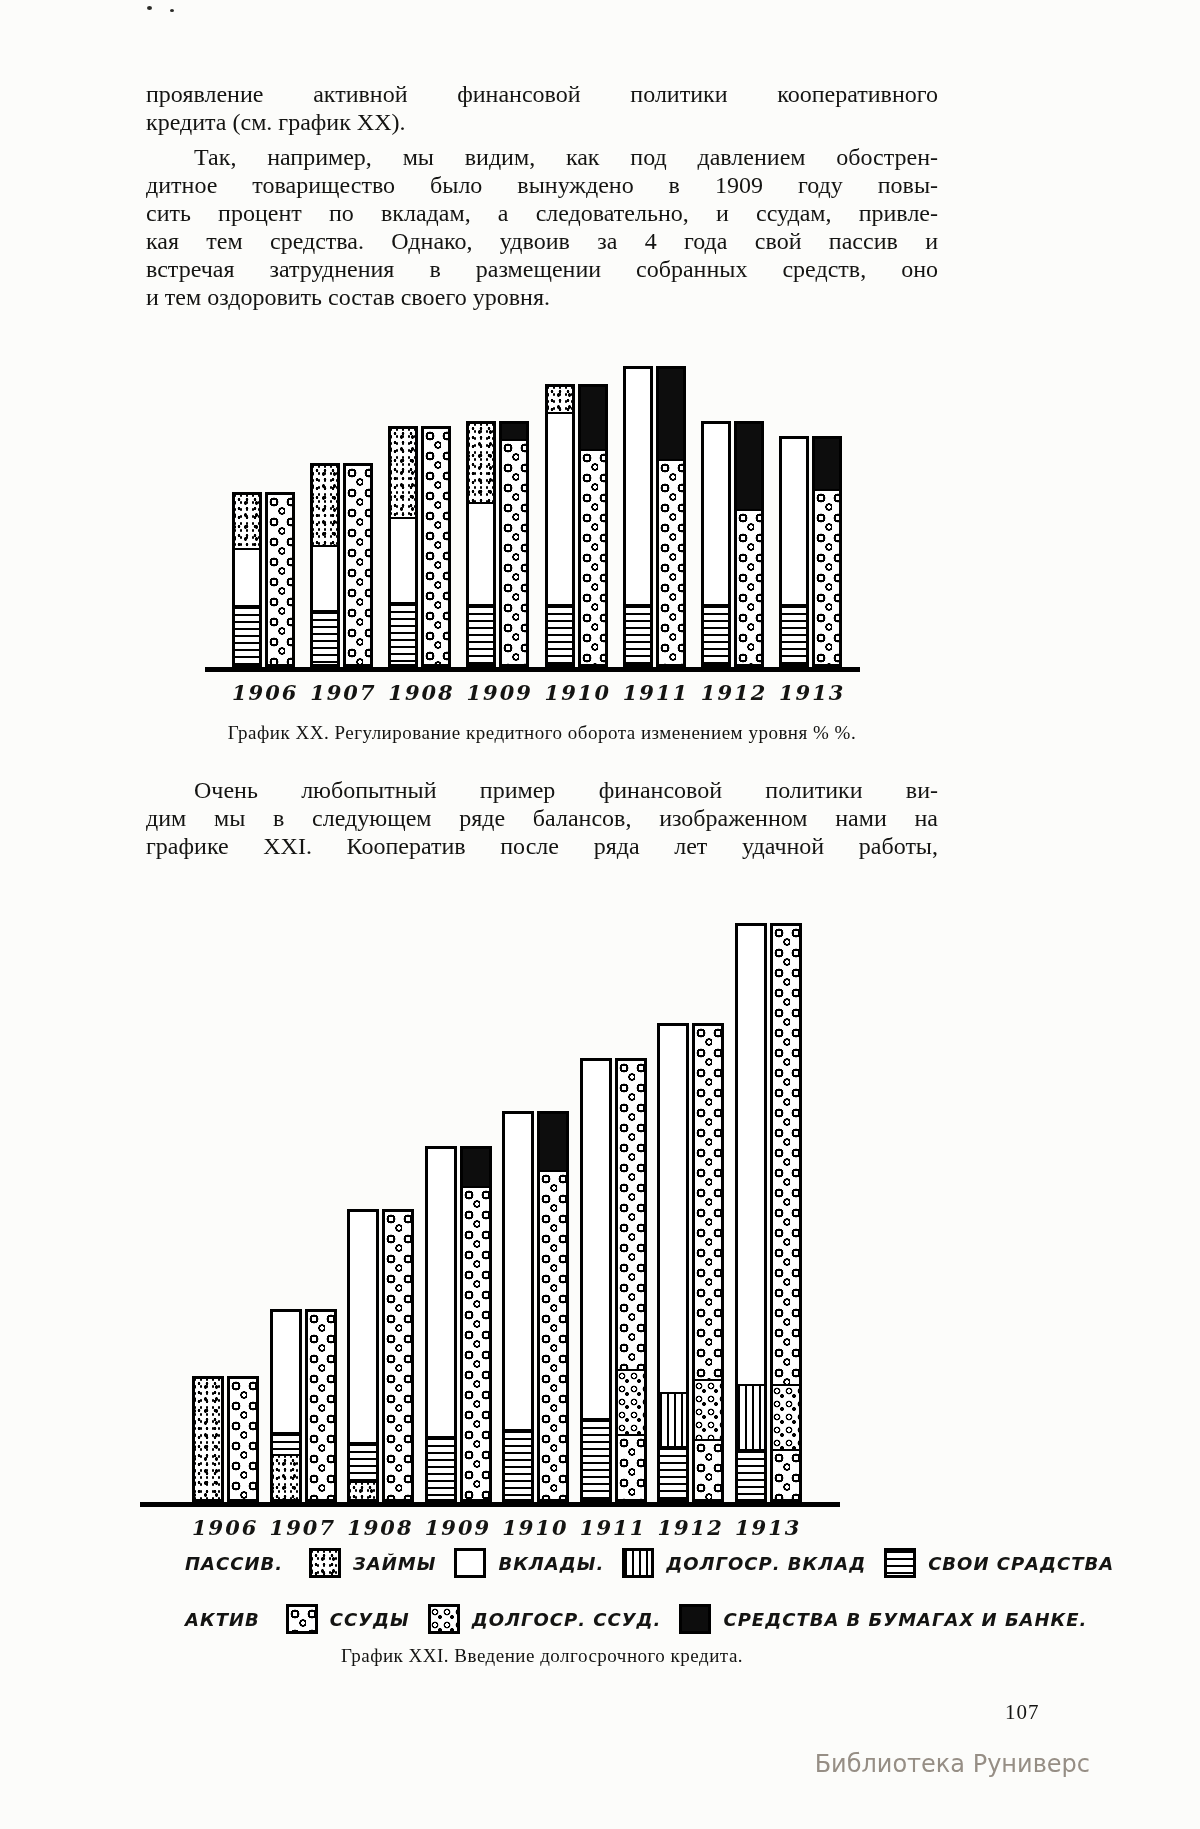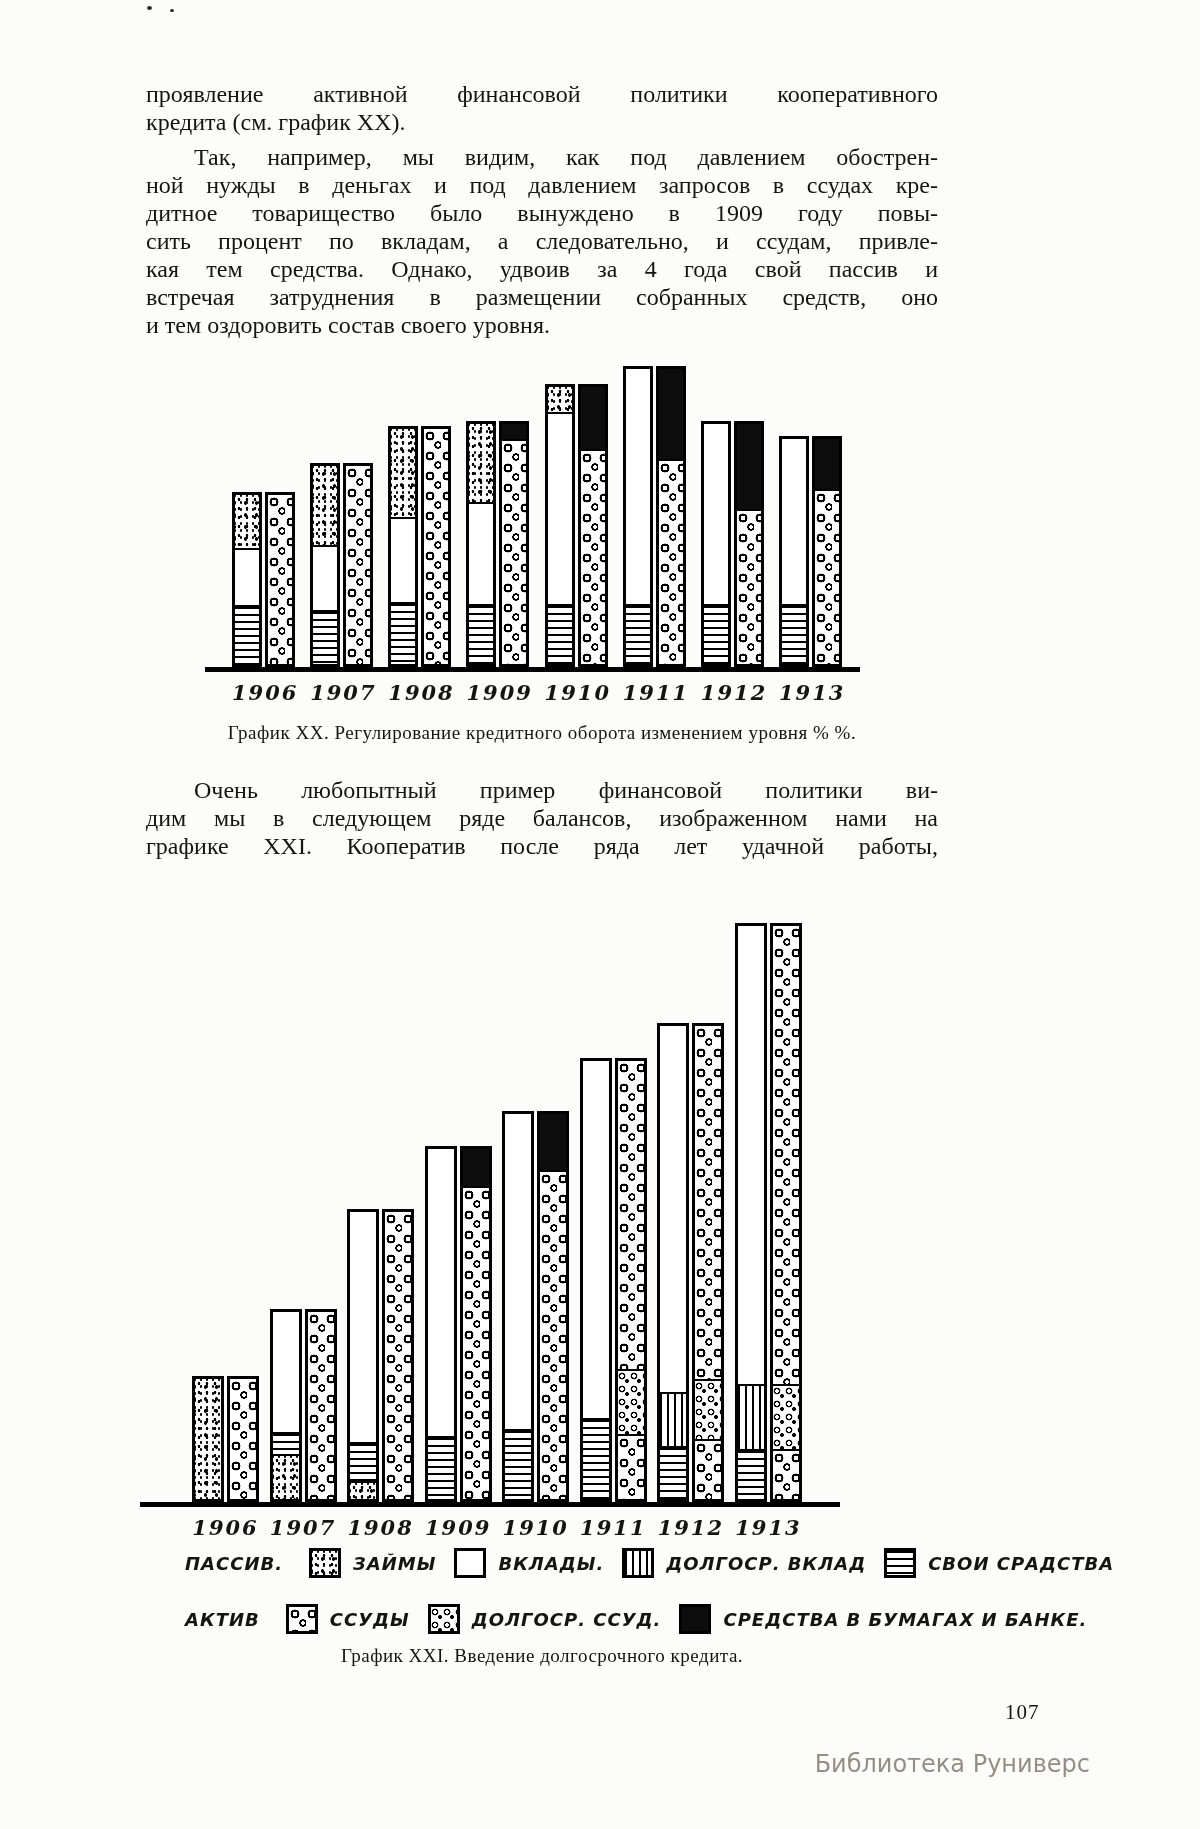--- a/index.html
+++ b/index.html
@@ -37,21 +37,21 @@
   .bar{display:flex;flex-direction:column;border:3px solid #000;background:#fff;}
   #chart-xx .bar{width:24px;}
   #chart-xxi .bar{width:26px;}
   .bar-seg{width:100%;box-sizing:border-box;}
   .bar-seg + .bar-seg{border-top:2px solid #000;}
   .year-row{display:flex;justify-content:space-between;margin-top:8px;}
   #chart-xx .year-row{padding:0 18px 0 27px;}
   #chart-xxi .year-row{padding:0 38px 0 52px;}
   .year-label{
     font-family:"DejaVu Serif", serif;font-style:italic;font-weight:bold;
-    font-size:21px;letter-spacing:2px;text-align:center;
+    font-size:21px;letter-spacing:2px;
   }
   #chart-xx .year-label{width:63px;}
   #chart-xxi .year-label{width:67px;}
   
   .pat-zaimy{background-color:#fff;background-image:
     radial-gradient(#000 1.1px,transparent 1.6px),
     radial-gradient(#000 .9px,transparent 1.3px),
     radial-gradient(#000 1.4px,transparent 1.9px);
     background-size:8px 9px,6px 7px,11px 12px;
     background-position:0 0,3px 4px,5px 2px;}
@@ -95,21 +95,20 @@
 <div class="speck" style="left:147px;top:6px;width:5px;height:4px;"></div>
 <div class="speck" style="left:170px;top:9px;width:4px;height:3px;"></div>
 
 <div id="para1" class="para">
     <div class="text-line jline">проявление активной финансовой политики кооперативного</div>
     <div class="text-line lline">кредита (см. график XX).</div>
   </div>
 
 <div id="para2" class="para">
     <div class="text-line jline indent">Так, например, мы видим, как под давлением обострен-</div>
-    <div class="text-line jline">ной нужды в деньгах и под давлением запросов в ссудах кре-</div>
     <div class="text-line jline">дитное товарищество было вынуждено в 1909 году повы-</div>
     <div class="text-line jline">сить процент по вкладам, а следовательно, и ссудам, привле-</div>
     <div class="text-line jline">кая тем средства. Однако, удвоив за 4 года свой пассив и</div>
     <div class="text-line jline">встречая затруднения в размещении собранных средств, оно</div>
     <div class="text-line lline">и тем оздоровить состав своего уровня.</div>
   </div>
 
 <div id="chart-xx" class="chart-wrap">
   <div class="chart-area">
       <div class="bar-pair">

